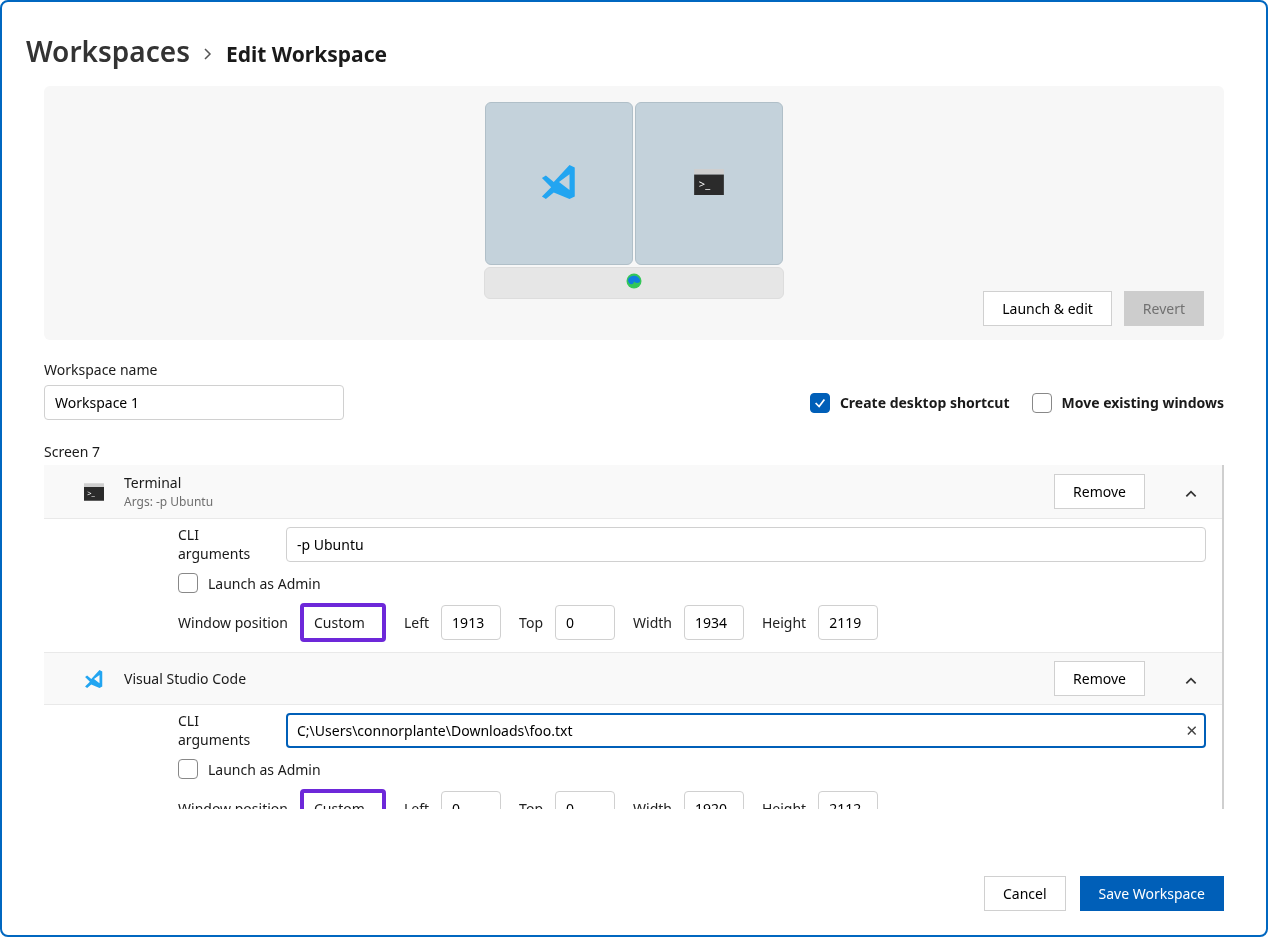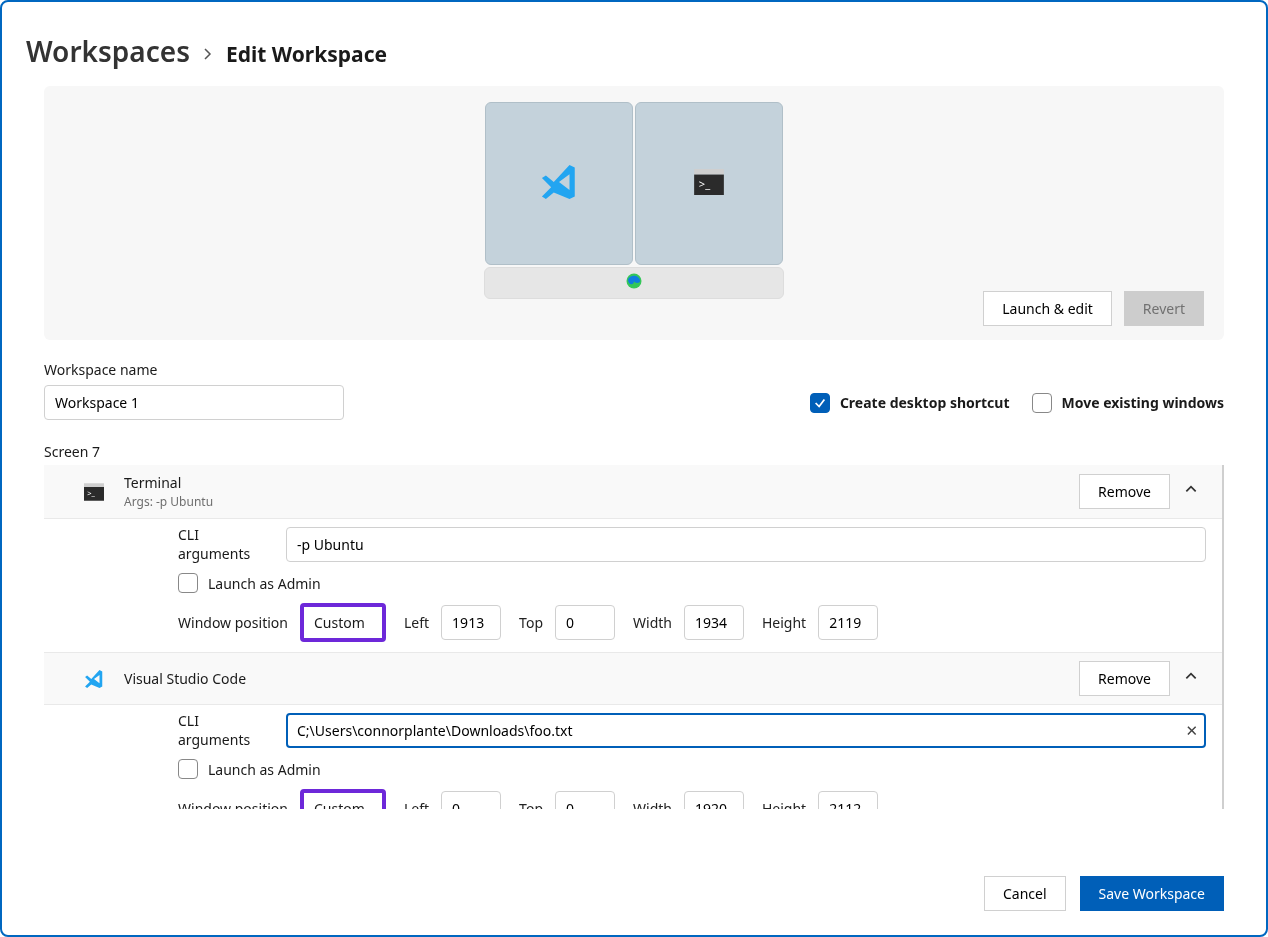--- a/index.html
+++ b/index.html
@@ -44,21 +44,21 @@
   .chk.checked svg { width: 14px; height: 14px; }
   
   .section-heading { margin: 22px 0 4px 0; font-size: 14px; }
   
   .app-list { border-right: 2px solid #cfcfcf; padding-right:0; max-height: 344px; overflow:hidden;}
   .app-header { background: #f9f9f9; border-bottom: 1px solid #e9e9e9; display: flex; align-items: center; padding: 8px 16px 8px 38px; gap: 18px; }
   .app-header-icon { width: 24px; display:flex; justify-content:center;}
   .app-header-texts { display:flex; flex-direction:column; gap:1px; flex:1;}
   .app-title { font-size: 14px; }
   .app-sub { font-size: 12px; color: #6e6e6e; }
-  .app-header-actions { display:flex; align-items:flex-start; gap:6px;}
+  .app-header-actions { display:flex; align-items:flex-end; gap:31px;}
   .chevron-btn { width:30px; height:30px; display:flex; align-items:center; justify-content:center; cursor:pointer;}
   .chevron-btn svg { width:14px; height:14px;}
   .app-body { padding: 6px 16px 10px 134px; display:flex; flex-direction:column; gap:10px; border-bottom:1px solid #e9e9e9; background:#fff;}
   .field-row { display:flex; align-items:center; gap:14px; }
   .field-label { width: 94px; font-size:14px;}
   .cli-input { flex:1; }
   .cli-input.focused { border: 2px solid #005fb8; padding:6px 9px; }
   .clear-x { position:relative; }
   .clear-x-btn { position:absolute; right:8px; top:50%; transform:translateY(-50%); cursor:pointer; color:#444; font-size:15px; }
   .pos-row { display:flex; align-items:center; gap:12px;}

